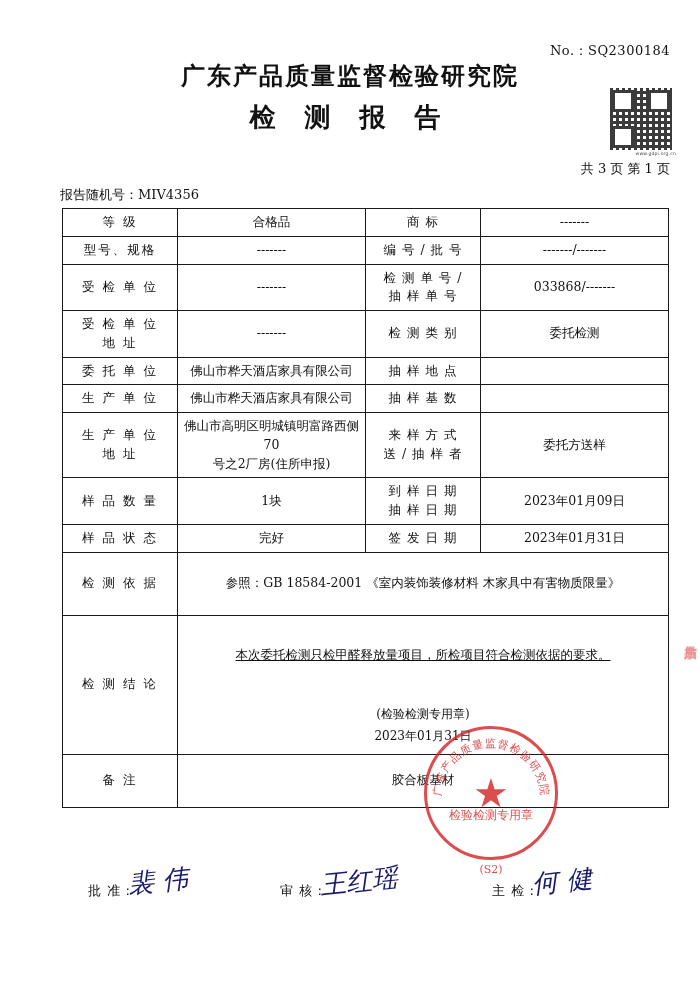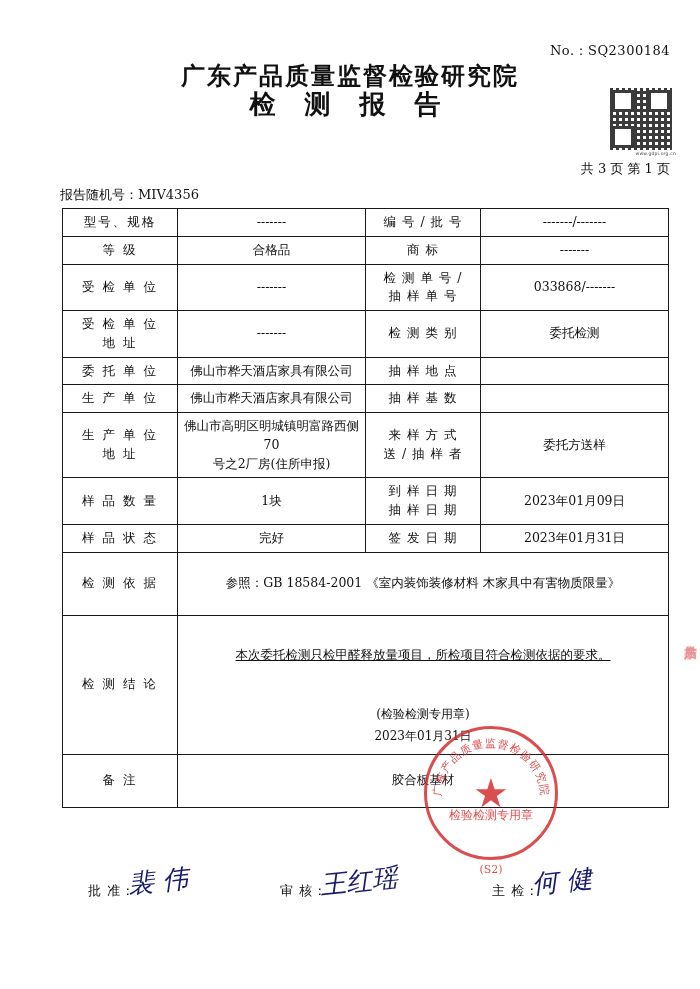--- a/index.html
+++ b/index.html
@@ -38,21 +38,21 @@
     left: 0;
     width: 700px;
     text-align: center;
     font-size: 24px;
     font-weight: bold;
     letter-spacing: 2px;
     font-family: "DejaVu Serif", "Liberation Serif", serif;
   }
   .doc-title {
     position: absolute;
-    top: 87px;
+    top: 100px;
     left: 0;
     width: 700px;
     text-align: center;
     font-size: 26px;
     font-weight: bold;
     letter-spacing: 10px;
     font-family: "DejaVu Serif", "Liberation Serif", serif;
   }
   .qr {
     position: absolute;
@@ -292,31 +292,31 @@
   <div class="qr-caption">www.gdpi.org.cn</div>
 
   <div class="page-count">共 3 页  第 1 页</div>
   <div class="random-no">报告随机号：MIV4356</div>
 
   <table class="main">
     <tbody>
 
 
       <tr>
+        <td class="lbl">等 级</td>
+        <td class="val">合格品</td>
+        <td class="lbl2">商 标</td>
+        <td class="val2">-------</td>
+      </tr>
+
+      <tr>
         <td class="lbl">型号、规格</td>
         <td class="val">-------</td>
         <td class="lbl2">编 号 / 批 号</td>
         <td class="val2">-------/-------</td>
-      </tr>
-
-      <tr>
-        <td class="lbl">等 级</td>
-        <td class="val">合格品</td>
-        <td class="lbl2">商 标</td>
-        <td class="val2">-------</td>
       </tr>
 
       <tr>
         <td class="lbl">受 检 单 位</td>
         <td class="val">-------</td>
         <td class="lbl2 two-line">
           <div>检 测 单 号 /</div>
           <div>抽 样 单 号</div>
         </td>
         <td class="val2">033868/-------</td>

